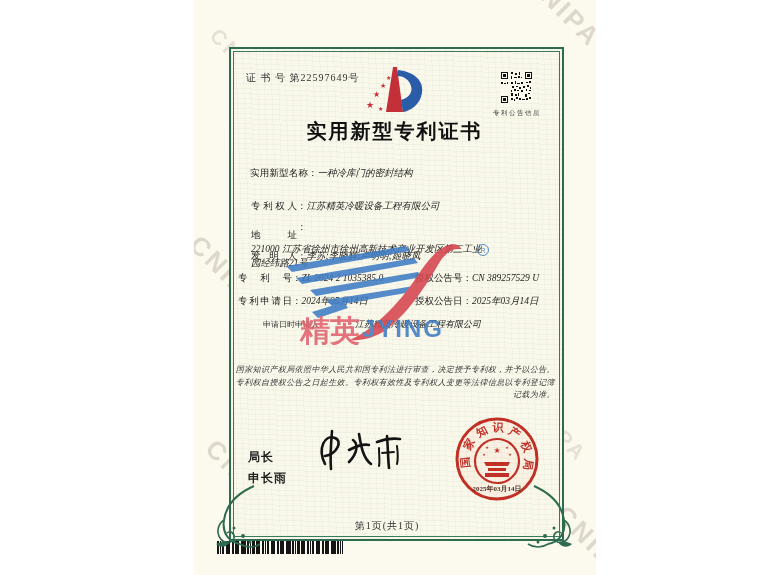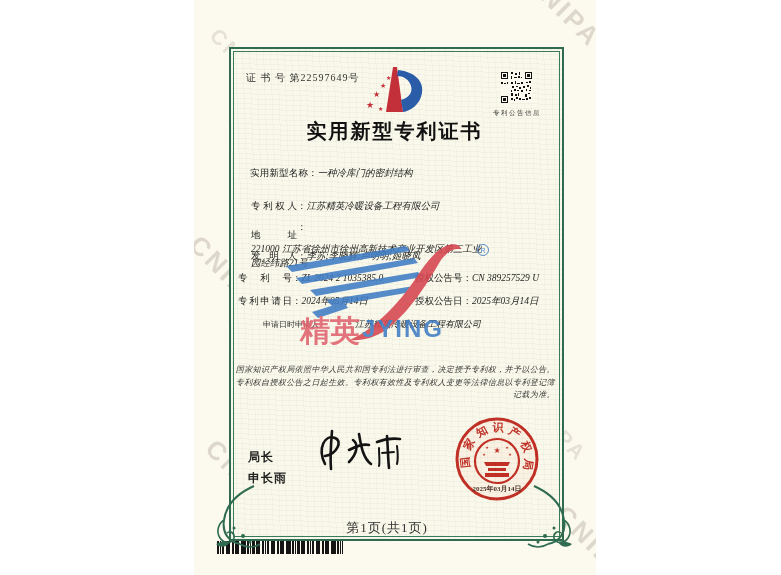--- a/index.html
+++ b/index.html
@@ -46,21 +46,21 @@
   .statement{position:absolute;left:41px;top:364px;width:320px;text-align:right;font-size:8px;
              font-style:italic;line-height:12.5px;letter-spacing:0.4px;color:#3a3a3a;z-index:2;}
   
   .officer{position:absolute;left:54px;font-family:"Liberation Sans","DejaVu Sans",sans-serif;
            font-weight:bold;font-size:12px;letter-spacing:1px;color:#222;z-index:3;}
   .officer.t{top:449px;} .officer.n{top:470px;}
   .signature{position:absolute;left:115px;top:428px;z-index:6;}
   
   .seal{position:absolute;left:260px;top:416px;z-index:6;opacity:0.95;mix-blend-mode:multiply;}
   
-  .pfooter{position:absolute;left:35px;top:519px;width:316px;text-align:center;font-size:13px;
+  .pfooter{position:absolute;left:35px;top:519px;width:316px;text-align:center;font-size:10px;
            color:#333;letter-spacing:1px;}
   .barcode{position:absolute;left:23px;top:541px;width:126px;height:13px;background:
      repeating-linear-gradient(90deg,#151515 0 2px,rgba(0,0,0,0) 2px 5px),
      repeating-linear-gradient(90deg,#151515 0 1px,rgba(0,0,0,0) 1px 3px),
      repeating-linear-gradient(90deg,#151515 0 2px,rgba(0,0,0,0) 2px 9px);}
   .flourish{position:absolute;top:484px;z-index:4;}
   .fl-left{left:16px;} .fl-right{left:326px;transform:scaleX(-1);}
 </style>
 </head>
 <body>

